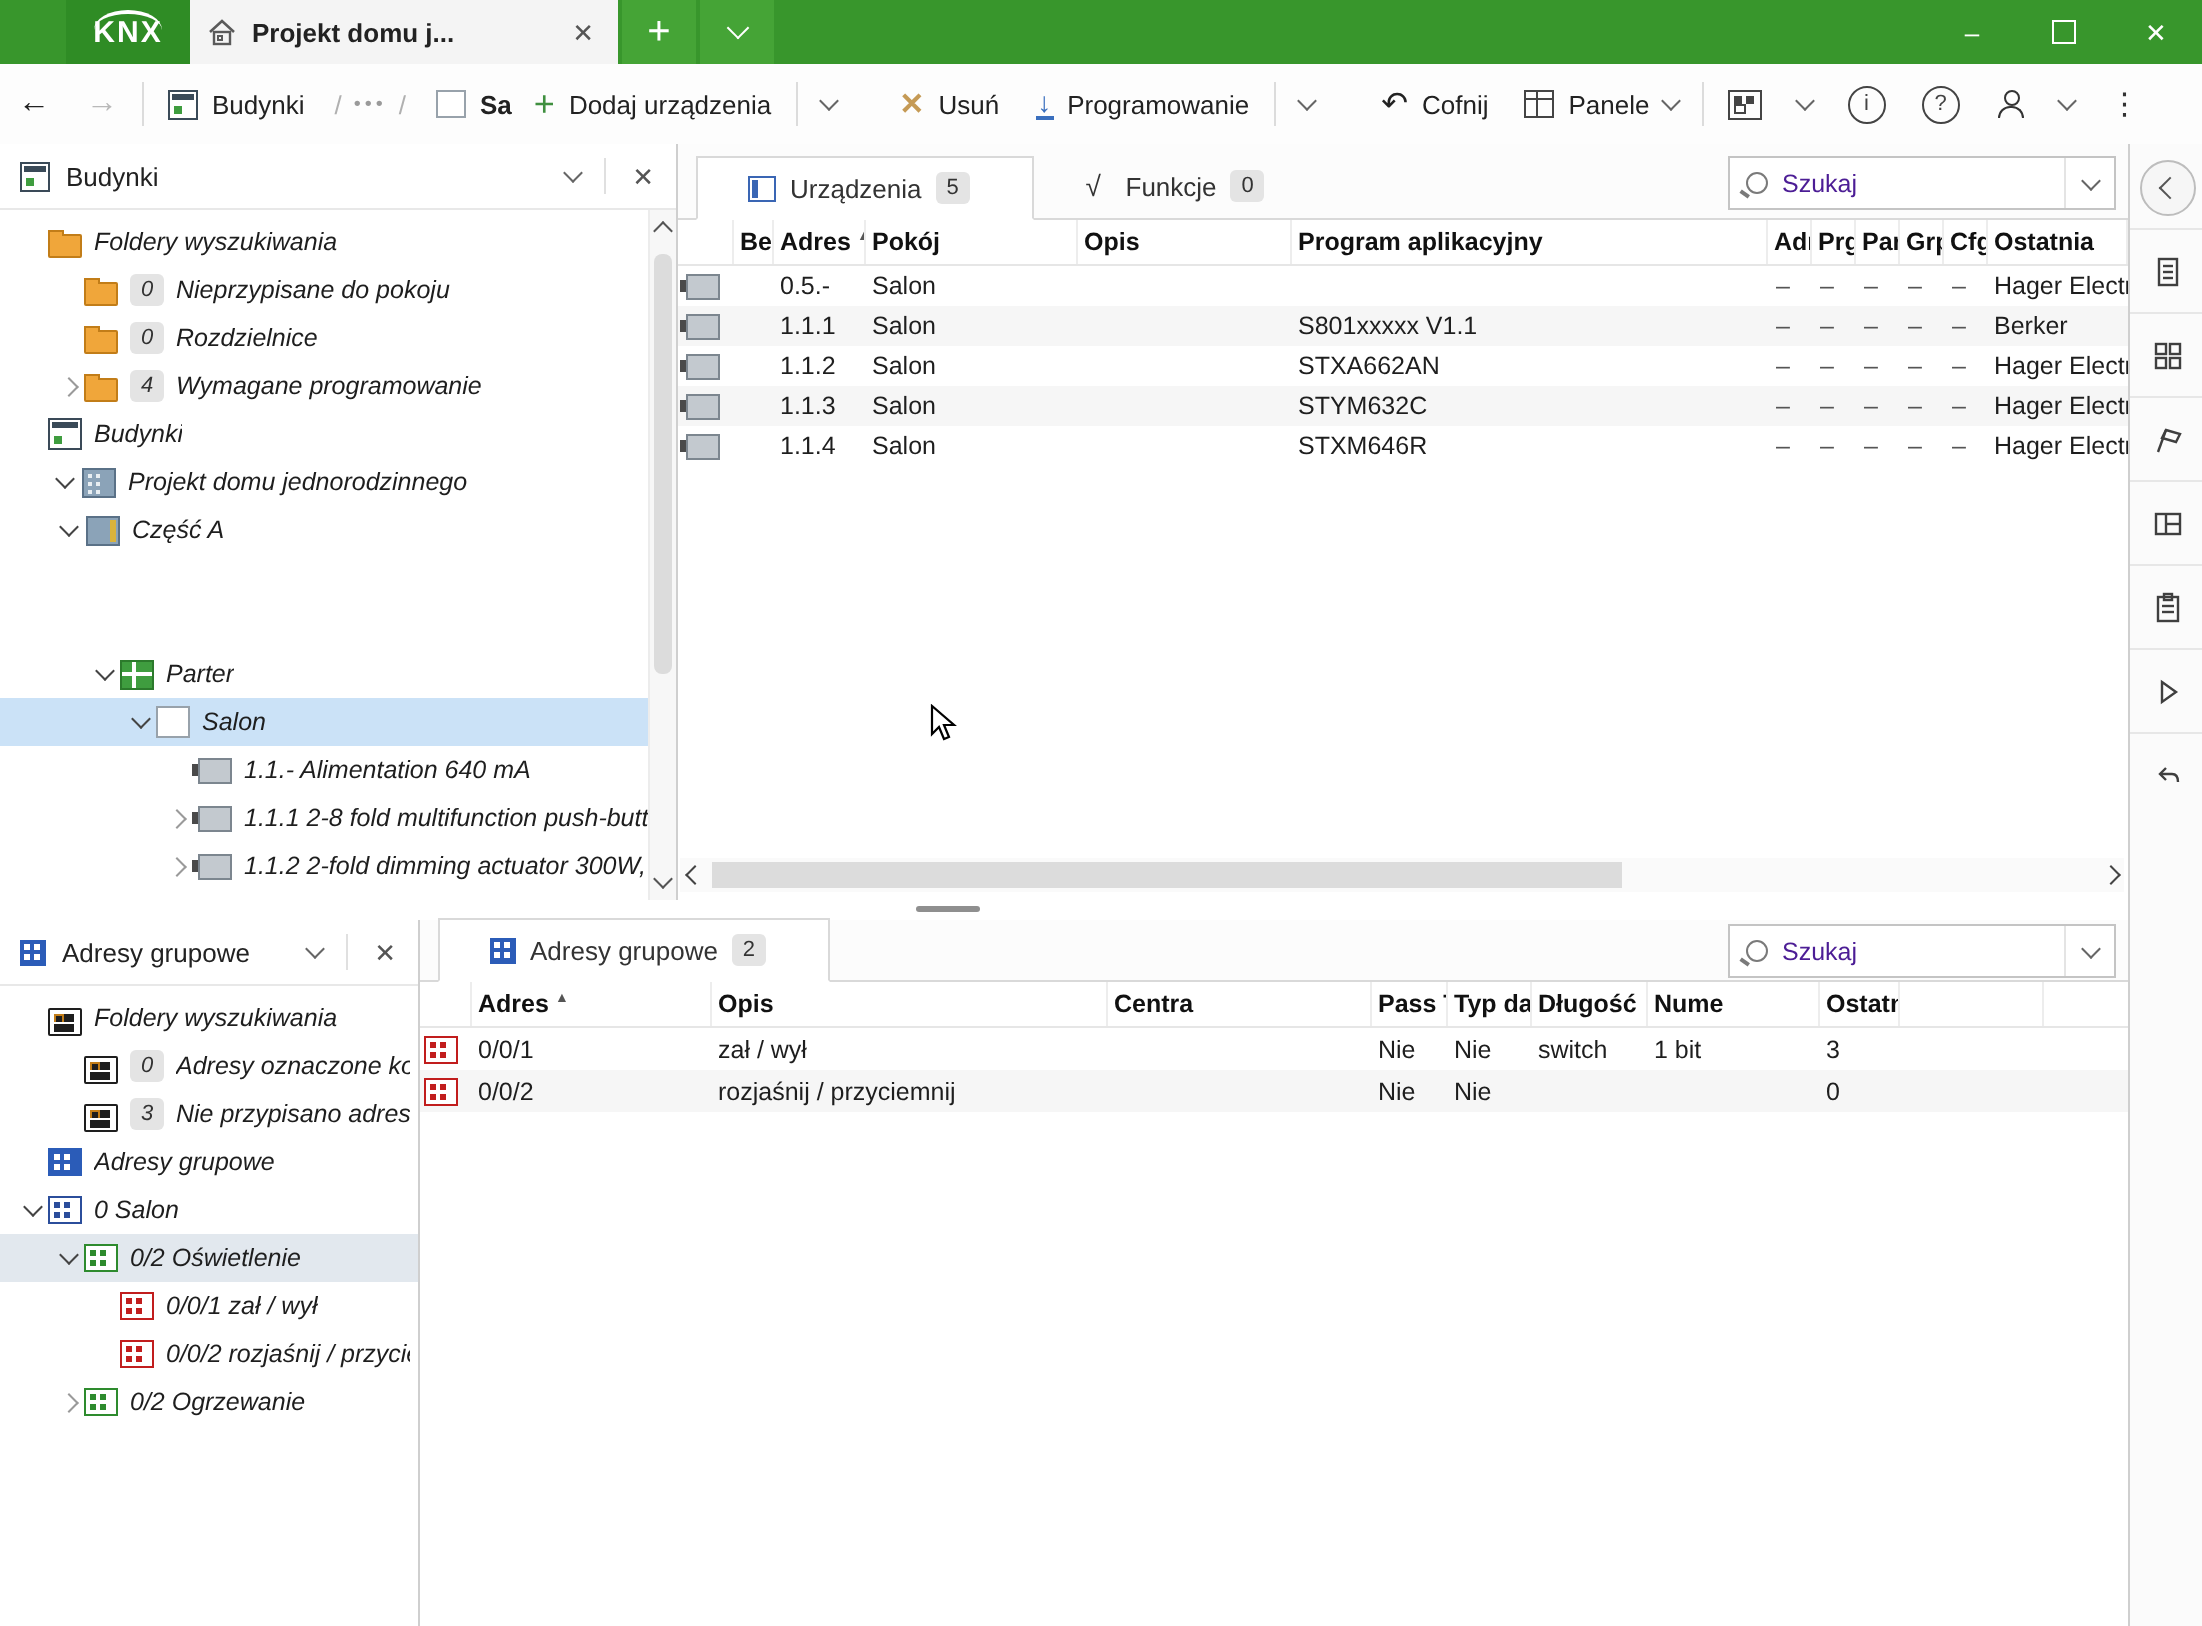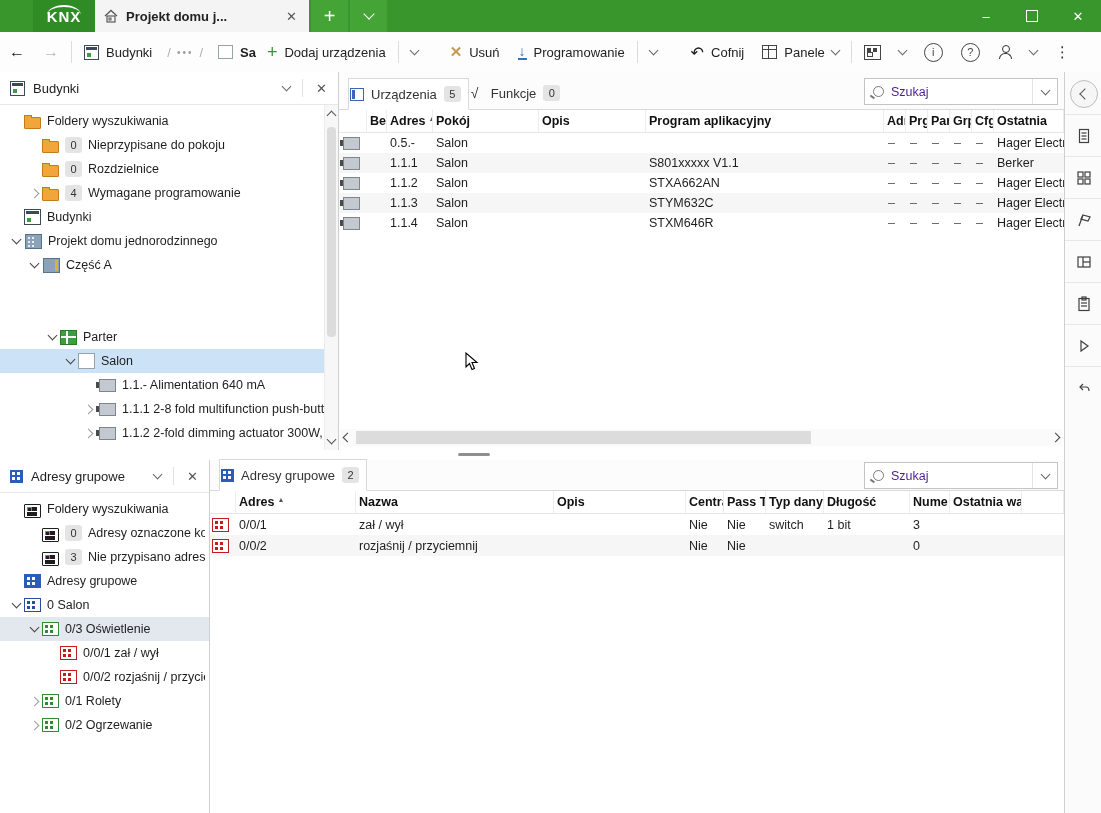--- a/index.html
+++ b/index.html
@@ -64,21 +64,21 @@
   .phead{height:32px;display:flex;align-items:center;padding:0 6px 0 10px;gap:8px;border-bottom:1px solid #e8e8e8;}
   .phead .ptitle{flex:1;font-size:13px;color:#222;white-space:nowrap;overflow:hidden;}
   .phead .psep{width:1px;height:18px;background:#e0e0e0;}
   .phead .pclose{color:#555;font-size:13px;padding:0 5px;}
   .phead .chv-sm{margin-right:4px;}
   .i-ga-head{width:13px;height:13px;background:#2b5cb8;position:relative;display:inline-block;}
   .i-ga-head::before{content:"";position:absolute;left:2px;top:2px;width:3px;height:3px;background:#fff;box-shadow:5px 0 0 #fff,0 5px 0 #fff,5px 5px 0 #fff;}
 
   
   .tree{position:relative;}
-  .tree-row{display:flex;align-items:center;height:24px;white-space:nowrap;overflow:hidden;padding-right:4px;}
+  .tree-row{display:flex;align-items:center;height:24px;white-space:nowrap;overflow:hidden;padding-right:4px;font-style:italic;}
   #tree-buildings .tree-row.selected{background:#cbe2f7;}
   #tree-ga .tree-row.selected{background:#e2e8ee;}
   .exp{flex:0 0 16px;width:16px;display:flex;align-items:center;justify-content:center;}
   .exp-v::before{content:"";width:6px;height:6px;border-right:1.3px solid #444;border-bottom:1.3px solid #444;transform:rotate(45deg);margin-top:-3px;}
   .exp-r::before{content:"";width:6px;height:6px;border-right:1.3px solid #9a9a9a;border-bottom:1.3px solid #9a9a9a;transform:rotate(-45deg);}
   .ticon{flex:0 0 15px;width:15px;height:14px;margin-right:6px;position:relative;}
   .badge{background:#e4e4e4;border-radius:3px;padding:0 5px;font-size:11px;color:#333;margin-right:6px;height:16px;line-height:16px;min-width:7px;text-align:center;}
   .tlabel{overflow:hidden;text-overflow:clip;}
   .i-folder{background:#f0a63a;border:1px solid #c27d18;border-radius:1px;height:10px;margin-top:3px;}
   .i-folder::before{content:"";position:absolute;top:-3px;left:-1px;width:6px;height:2px;background:#f0a63a;border:1px solid #c27d18;border-bottom:none;}
@@ -98,21 +98,21 @@
 
   
   .vscroll{position:absolute;right:0;top:33px;bottom:0;width:13px;background:#f7f7f7;border-left:1px solid #ececec;}
   .vscroll .up,.vscroll .dn{position:absolute;left:3px;width:6px;height:6px;border-right:1.3px solid #555;border-bottom:1.3px solid #555;}
   .vscroll .up{top:7px;transform:rotate(-135deg);}
   .vscroll .dn{bottom:7px;transform:rotate(45deg);}
   .vscroll .thumb{position:absolute;left:2px;top:22px;width:9px;height:210px;background:#dcdcdc;border-radius:4px;}
 
   
   .tabbar{position:relative;display:flex;align-items:flex-end;height:37px;border-bottom:1px solid #d9d9d9;background:#fcfcfc;padding-left:9px;}
-  .tab{display:flex;align-items:center;gap:7px;height:30px;padding:0 1px;font-size:13px;color:#333;border:1px solid transparent;}
+  .tab{display:flex;align-items:center;gap:7px;height:30px;padding:0 25px;font-size:13px;color:#333;border:1px solid transparent;}
   .tab.active{background:#fff;border-color:#d9d9d9;border-bottom-color:#fff;margin-bottom:-1px;}
   .tabicon{position:relative;display:inline-block;}
   .i-devtab{width:12px;height:11px;border:1px solid #3a66b4;}
   .i-devtab::before{content:"";position:absolute;left:1px;top:1px;bottom:1px;width:3px;background:#3a66b4;}
   .i-func{width:13px;height:13px;}
   .i-func::before{content:"\221A";position:absolute;left:0;top:-2px;font-size:14px;color:#333;}
   .i-gatab{width:13px;height:13px;background:#2b5cb8;}
   .i-gatab::before{content:"";position:absolute;left:2px;top:2px;width:3px;height:3px;background:#fff;box-shadow:5px 0 0 #fff,0 5px 0 #fff,5px 5px 0 #fff;}
 
   
@@ -293,21 +293,21 @@
           <span class="ticon i-folder"></span>
           <span class="badge">4</span>
           <span class="tlabel">Wymagane programowanie</span>
         </div>
         <div class="tree-row" style="padding-left: 8px;">
           <span class="exp"></span>
           <span class="ticon i-bldwin"></span>
 
           <span class="tlabel">Budynki</span>
         </div>
-        <div class="tree-row" style="padding-left: 8px;">
+        <div class="tree-row" style="padding-left: 24px;">
           <span class="exp exp-v"></span>
           <span class="ticon i-building"></span>
 
           <span class="tlabel">Projekt domu jednorodzinnego</span>
         </div>
         <div class="tree-row" style="padding-left: 26px;">
           <span class="exp exp-v"></span>
           <span class="ticon i-buildA"></span>
 
           <span class="tlabel">Część A</span>
@@ -562,39 +562,33 @@
         <div class="tree-row" style="padding-left: 8px;">
           <span class="exp exp-v"></span>
           <span class="ticon ga i-ga-blue"></span>
 
           <span class="tlabel">0 Salon</span>
         </div>
         <div class="tree-row selected" style="padding-left: 26px;">
           <span class="exp exp-v"></span>
           <span class="ticon ga i-ga-green"></span>
 
-          <span class="tlabel">0/3 Oświetlenie</span>
+          <span class="tlabel">0/2 Oświetlenie</span>
         </div>
         <div class="tree-row" style="padding-left: 44px;">
           <span class="exp"></span>
           <span class="ticon ga i-ga-red"></span>
 
           <span class="tlabel">0/0/1 zał / wył</span>
         </div>
         <div class="tree-row" style="padding-left: 44px;">
           <span class="exp"></span>
           <span class="ticon ga i-ga-red"></span>
 
           <span class="tlabel">0/0/2 rozjaśnij / przyciemnij</span>
-        </div>
-        <div class="tree-row" style="padding-left: 26px;">
-          <span class="exp exp-r"></span>
-          <span class="ticon ga i-ga-green"></span>
-
-          <span class="tlabel">0/1 Rolety</span>
         </div>
         <div class="tree-row" style="padding-left: 26px;">
           <span class="exp exp-r"></span>
           <span class="ticon ga i-ga-green"></span>
 
           <span class="tlabel">0/2 Ogrzewanie</span>
         </div>
       </div>
   </div>
 
@@ -615,23 +609,20 @@
     </div>
     <div class="grid" id="gagrid">
       <div class="thead">
 
       <div class="hcell">
             <span></span>
           </div>
           <div class="hcell">
             <span>Adres</span>
             <span class="sort">▲</span>
-          </div>
-          <div class="hcell">
-            <span>Nazwa</span>
           </div>
           <div class="hcell">
             <span>Opis</span>
           </div>
           <div class="hcell">
             <span>Centra</span>
           </div>
           <div class="hcell">
             <span>Pass T</span>
           </div>

